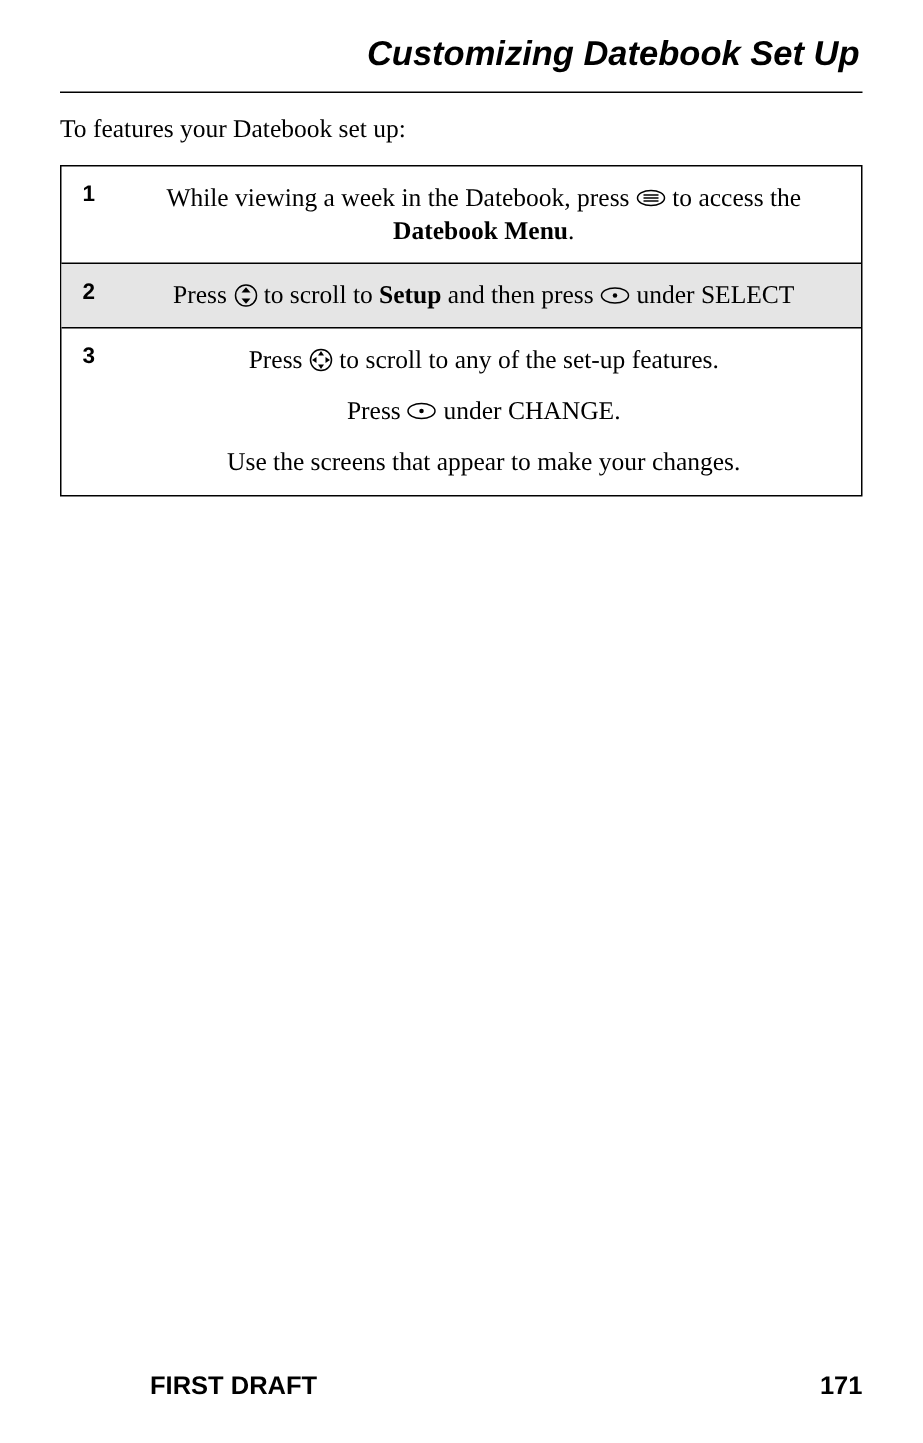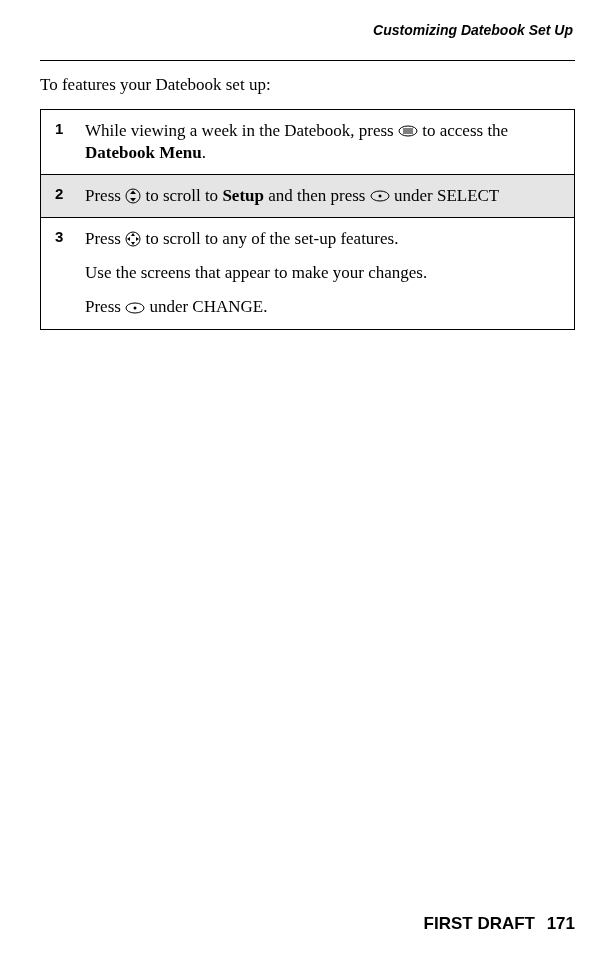--- a/index.html
+++ b/index.html
@@ -1,33 +1,33 @@
 <!DOCTYPE html>
 <html><head>
   <meta charset="utf-8">
   <style>
     * { margin: 0; padding: 0; box-sizing: border-box; }
     html, body { width: 615px; height: 962px; font-family: "Times New Roman", Times, serif; background: #fff; color: #000; }
     .page { position: relative; width: 615px; height: 962px; padding: 22px 40px 30px 40px; }
-    .header-title { text-align: right; font-family: Arial, Helvetica, sans-serif; font-weight: bold; font-style: italic; font-size: 14px; margin-bottom: 22px; padding-right: 2px; }
+    .header-title { text-align: right; font-family: Arial, Helvetica, sans-serif; font-weight: bold; font-style: italic; font-size: 23px; margin-bottom: 12px; padding-right: 2px; }
     .hr { border: none; border-top: 1px solid #000; margin-bottom: 14px; }
     .intro { font-size: 17px; margin-bottom: 14px; }
     .steps { border: 1px solid #000; border-collapse: collapse; width: 100%; }
     .step-row { display: flex; border-bottom: 1px solid #000; }
     .step-row:last-child { border-bottom: none; }
     .step-row.shade { background: #e5e5e5; }
     .step-num { width: 40px; flex-shrink: 0; font-family: Arial, Helvetica, sans-serif; font-weight: bold; font-size: 15px; padding: 10px 0 10px 14px; color: #000; }
     .step-row.shade .step-num { }
-    .step-text { flex: 1; font-size: 17px; padding: 10px 14px 10px 4px; line-height: 1.3; }
+    .step-text { flex: 1; font-size: 17px; padding: 10px 14px 10px 4px; line-height: 1.3; text-align: center; }
     .step-text p { margin-bottom: 12px; }
     .step-text p:last-child { margin-bottom: 0; }
     .bold { font-weight: bold; }
     .icon { display: inline-block; vertical-align: middle; line-height: 0; position: relative; top: -1px; }
     .footer { position: absolute; bottom: 28px; left: 40px; right: 40px; display: flex; justify-content: space-between; font-family: Arial, Helvetica, sans-serif; font-weight: bold; font-size: 17px; }
-    .footer-left { flex: 1; text-align: right; margin-left: 60px; }
+    .footer-left { flex: 1; text-align: left; margin-left: 60px; }
     .footer-right { width: 40px; text-align: right; }
   </style>
 </head>
 <body>
 
 <div class="page">
   <div class="header-title">Customizing Datebook Set Up</div>
   <hr class="hr">
   <div class="intro">To features your Datebook set up:</div>
 
@@ -55,25 +55,25 @@
       <div class="step-row">
         <div class="step-num">3</div>
         <div class="step-text">
           <p>Press <span class="icon"><svg width="16" height="16" viewBox="0 0 16 16">
                 <ellipse cx="8" cy="8" rx="7" ry="7" fill="none" stroke="#000" stroke-width="1"></ellipse>
                 <polygon points="8,2 6,5 10,5" fill="#000"></polygon>
                 <polygon points="8,14 6,11 10,11" fill="#000"></polygon>
                 <polygon points="2,8 5,6 5,10" fill="#000"></polygon>
                 <polygon points="14,8 11,6 11,10" fill="#000"></polygon>
               </svg></span> to scroll to any of the set-up features.</p>
-          <p>Use the screens that appear to make your changes.</p>
           <p>Press <span class="icon"><svg width="20" height="12" viewBox="0 0 20 12">
                 <ellipse cx="10" cy="6" rx="9" ry="5" fill="none" stroke="#000" stroke-width="1"></ellipse>
                 <circle cx="10" cy="6" r="1.5" fill="#000"></circle>
               </svg></span> under CHANGE.</p>
+          <p>Use the screens that appear to make your changes.</p>
         </div>
       </div>
     </div>
 
   <div class="footer">
     <div class="footer-left">FIRST DRAFT</div>
     <div class="footer-right">171</div>
   </div>
 </div>
 

